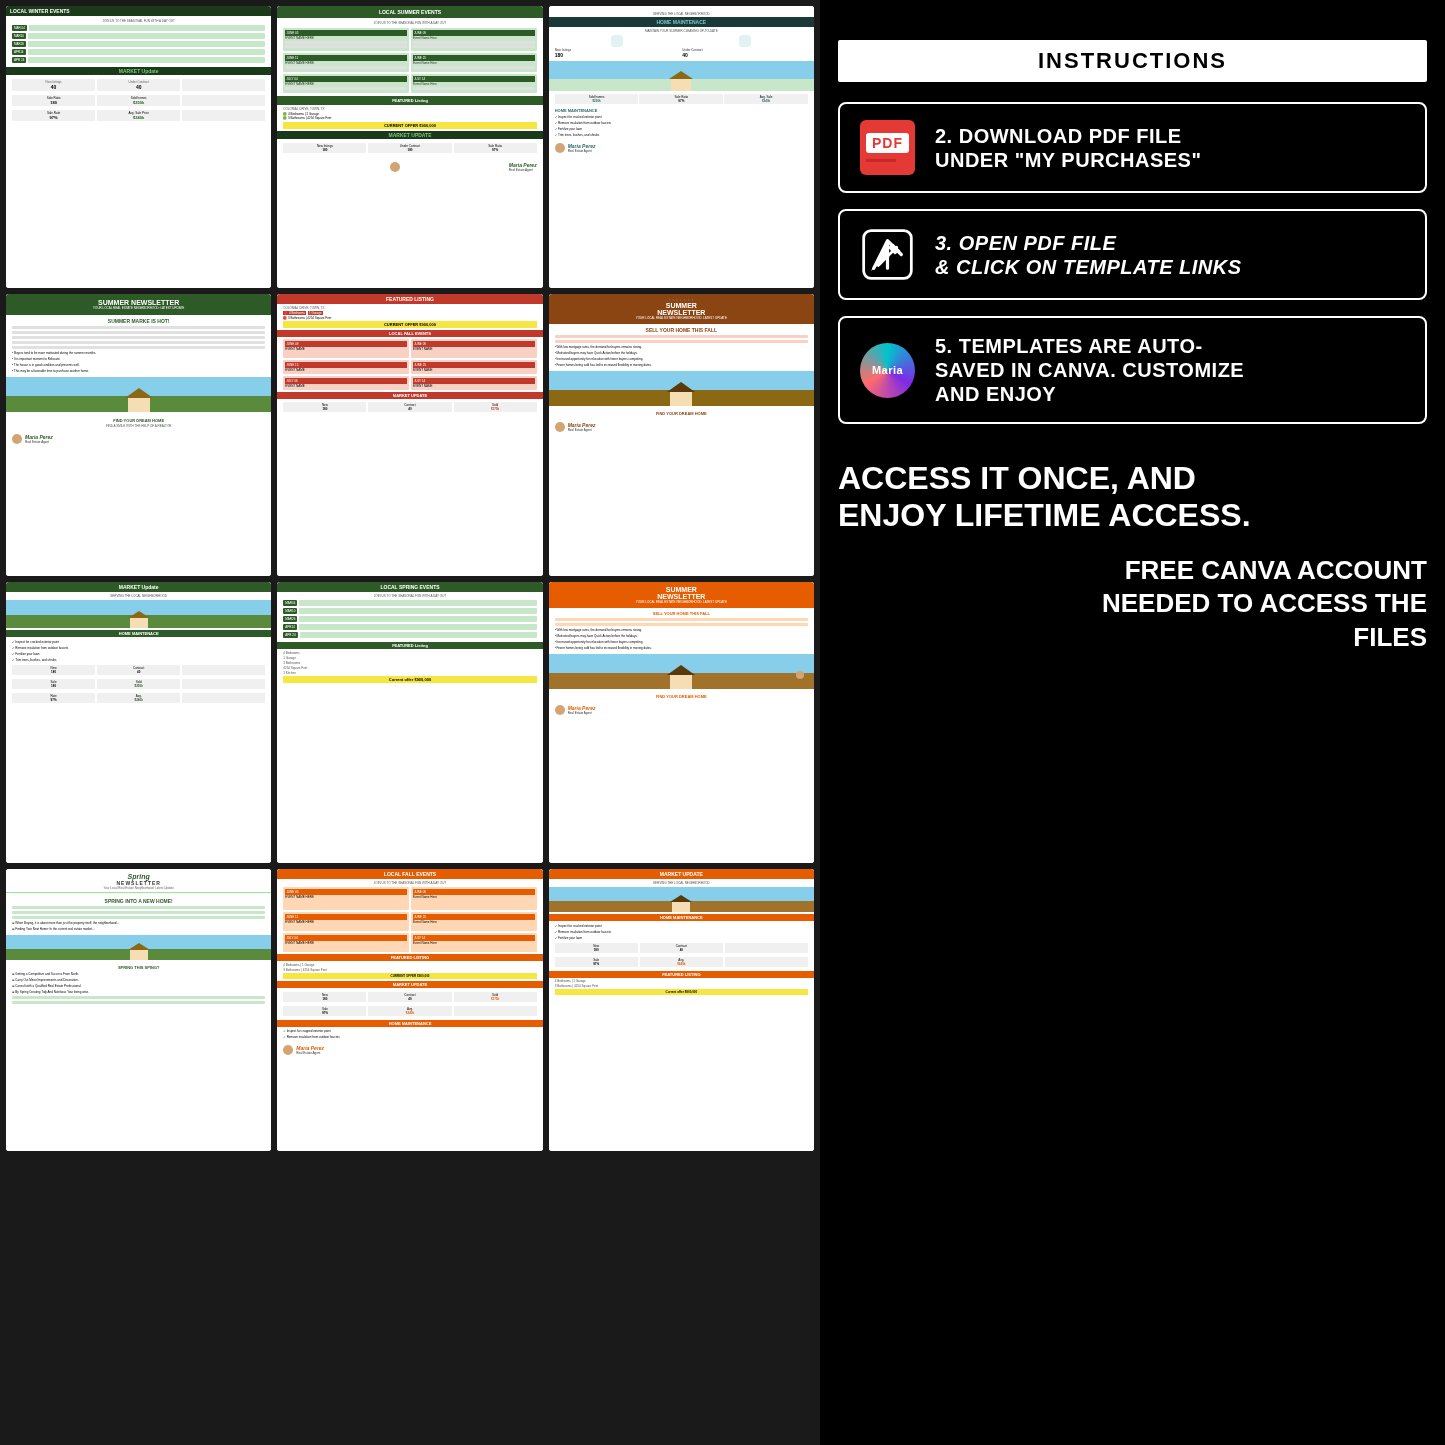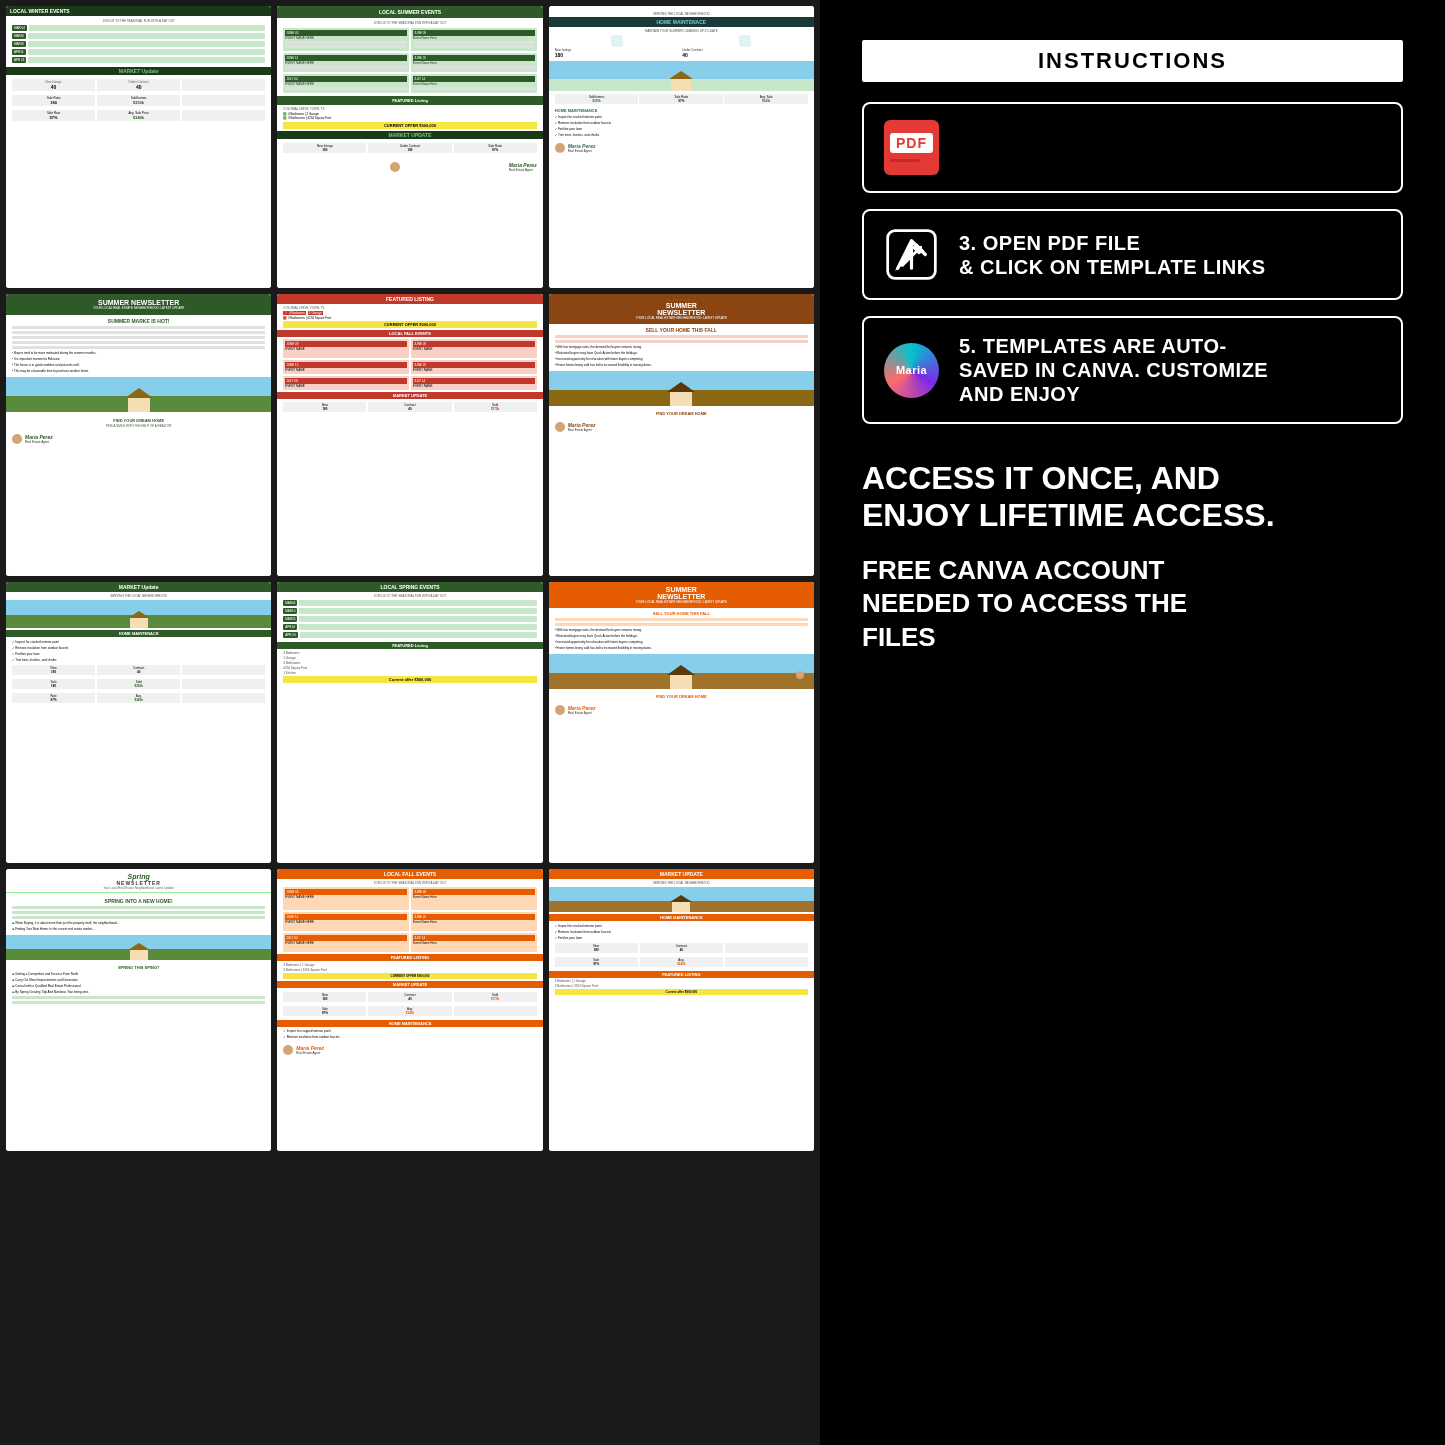--- a/index.html
+++ b/index.html
@@ -98,21 +98,21 @@
       font-weight: bold;
       font-style: italic;
       color: #2d5a27;
     }
 
     
     .right-panel {
       width: 625px;
       height: 1445px;
       background: #000;
-      padding: 40px 42px;
+      padding: 40px 18px;
       display: flex;
       flex-direction: column;
       justify-content: flex-start;
       gap: 0;
     }
 
     .instructions-header {
       background: #fff;
       color: #000;
       font-size: 22px;
@@ -742,47 +742,49 @@
 
 
   <div class="step-box">
     <div class="step-icon pdf-icon-wrapper">
       <div>
         <div style="background:#fff; color:#e53935; font-size:14px; font-weight:900; padding:2px 6px; border-radius:3px; letter-spacing:1px;">PDF</div>
         <div style="background:#e53935; height:3px; margin-top:2px; border-radius:1px;"></div>
         <div style="background:#c62828; height:3px; margin-top:1px; border-radius:1px; width:70%;"></div>
       </div>
     </div>
+    <div class="step-text" style="white-space:pre-line;">2. DOWNLOAD PDF FILE
+UNDER "MY PURCHASES"</div>
   </div>
 
   <div class="step-box">
     <div class="step-icon arrow-icon-wrapper">
       <svg viewBox="0 0 60 60" fill="white" xmlns="http://www.w3.org/2000/svg">
         <rect x="4" y="4" width="52" height="52" rx="8" fill="none" stroke="white" stroke-width="3"></rect>
         <path d="M15 45 L30 15 L45 30 M30 15 L30 45" stroke="white" stroke-width="3.5" fill="none" stroke-linecap="round" stroke-linejoin="round"></path>
         <polygon points="12,48 28,18 32,32" fill="white"></polygon>
         <line x1="20" y1="42" x2="40" y2="22" stroke="white" stroke-width="3" stroke-linecap="round"></line>
         <polygon points="36,18 44,26 38,30 30,22" fill="white"></polygon>
       </svg>
     </div>
-    <div class="step-text" style="white-space:pre-line;">3. OPEN PDF FILE
+    <div class="step-text" style="white-space:pre-line;font-style:italic;">3. OPEN PDF FILE
 &amp; CLICK ON TEMPLATE LINKS</div>
   </div>
 
   <div class="step-box">
     <div class="step-icon">
       <div class="canva-gradient">
         <span class="canva-text">Maria</span>
       </div>
     </div>
     <div class="step-text" style="white-space:pre-line;">5. TEMPLATES ARE AUTO-
 SAVED IN CANVA. CUSTOMIZE
 AND ENJOY</div>
   </div>
 
   <div class="lifetime-text" style="white-space:pre-line;">ACCESS IT ONCE, AND
 ENJOY LIFETIME ACCESS.</div>
 
-  <div class="canva-note" style="white-space:pre-line;">FREE CANVA ACCOUNT
+  <div class="canva-note" style="white-space:pre-line;text-align:right;">FREE CANVA ACCOUNT
 NEEDED TO ACCESS THE
 FILES</div>
 
 </div>
 
 </body></html>

